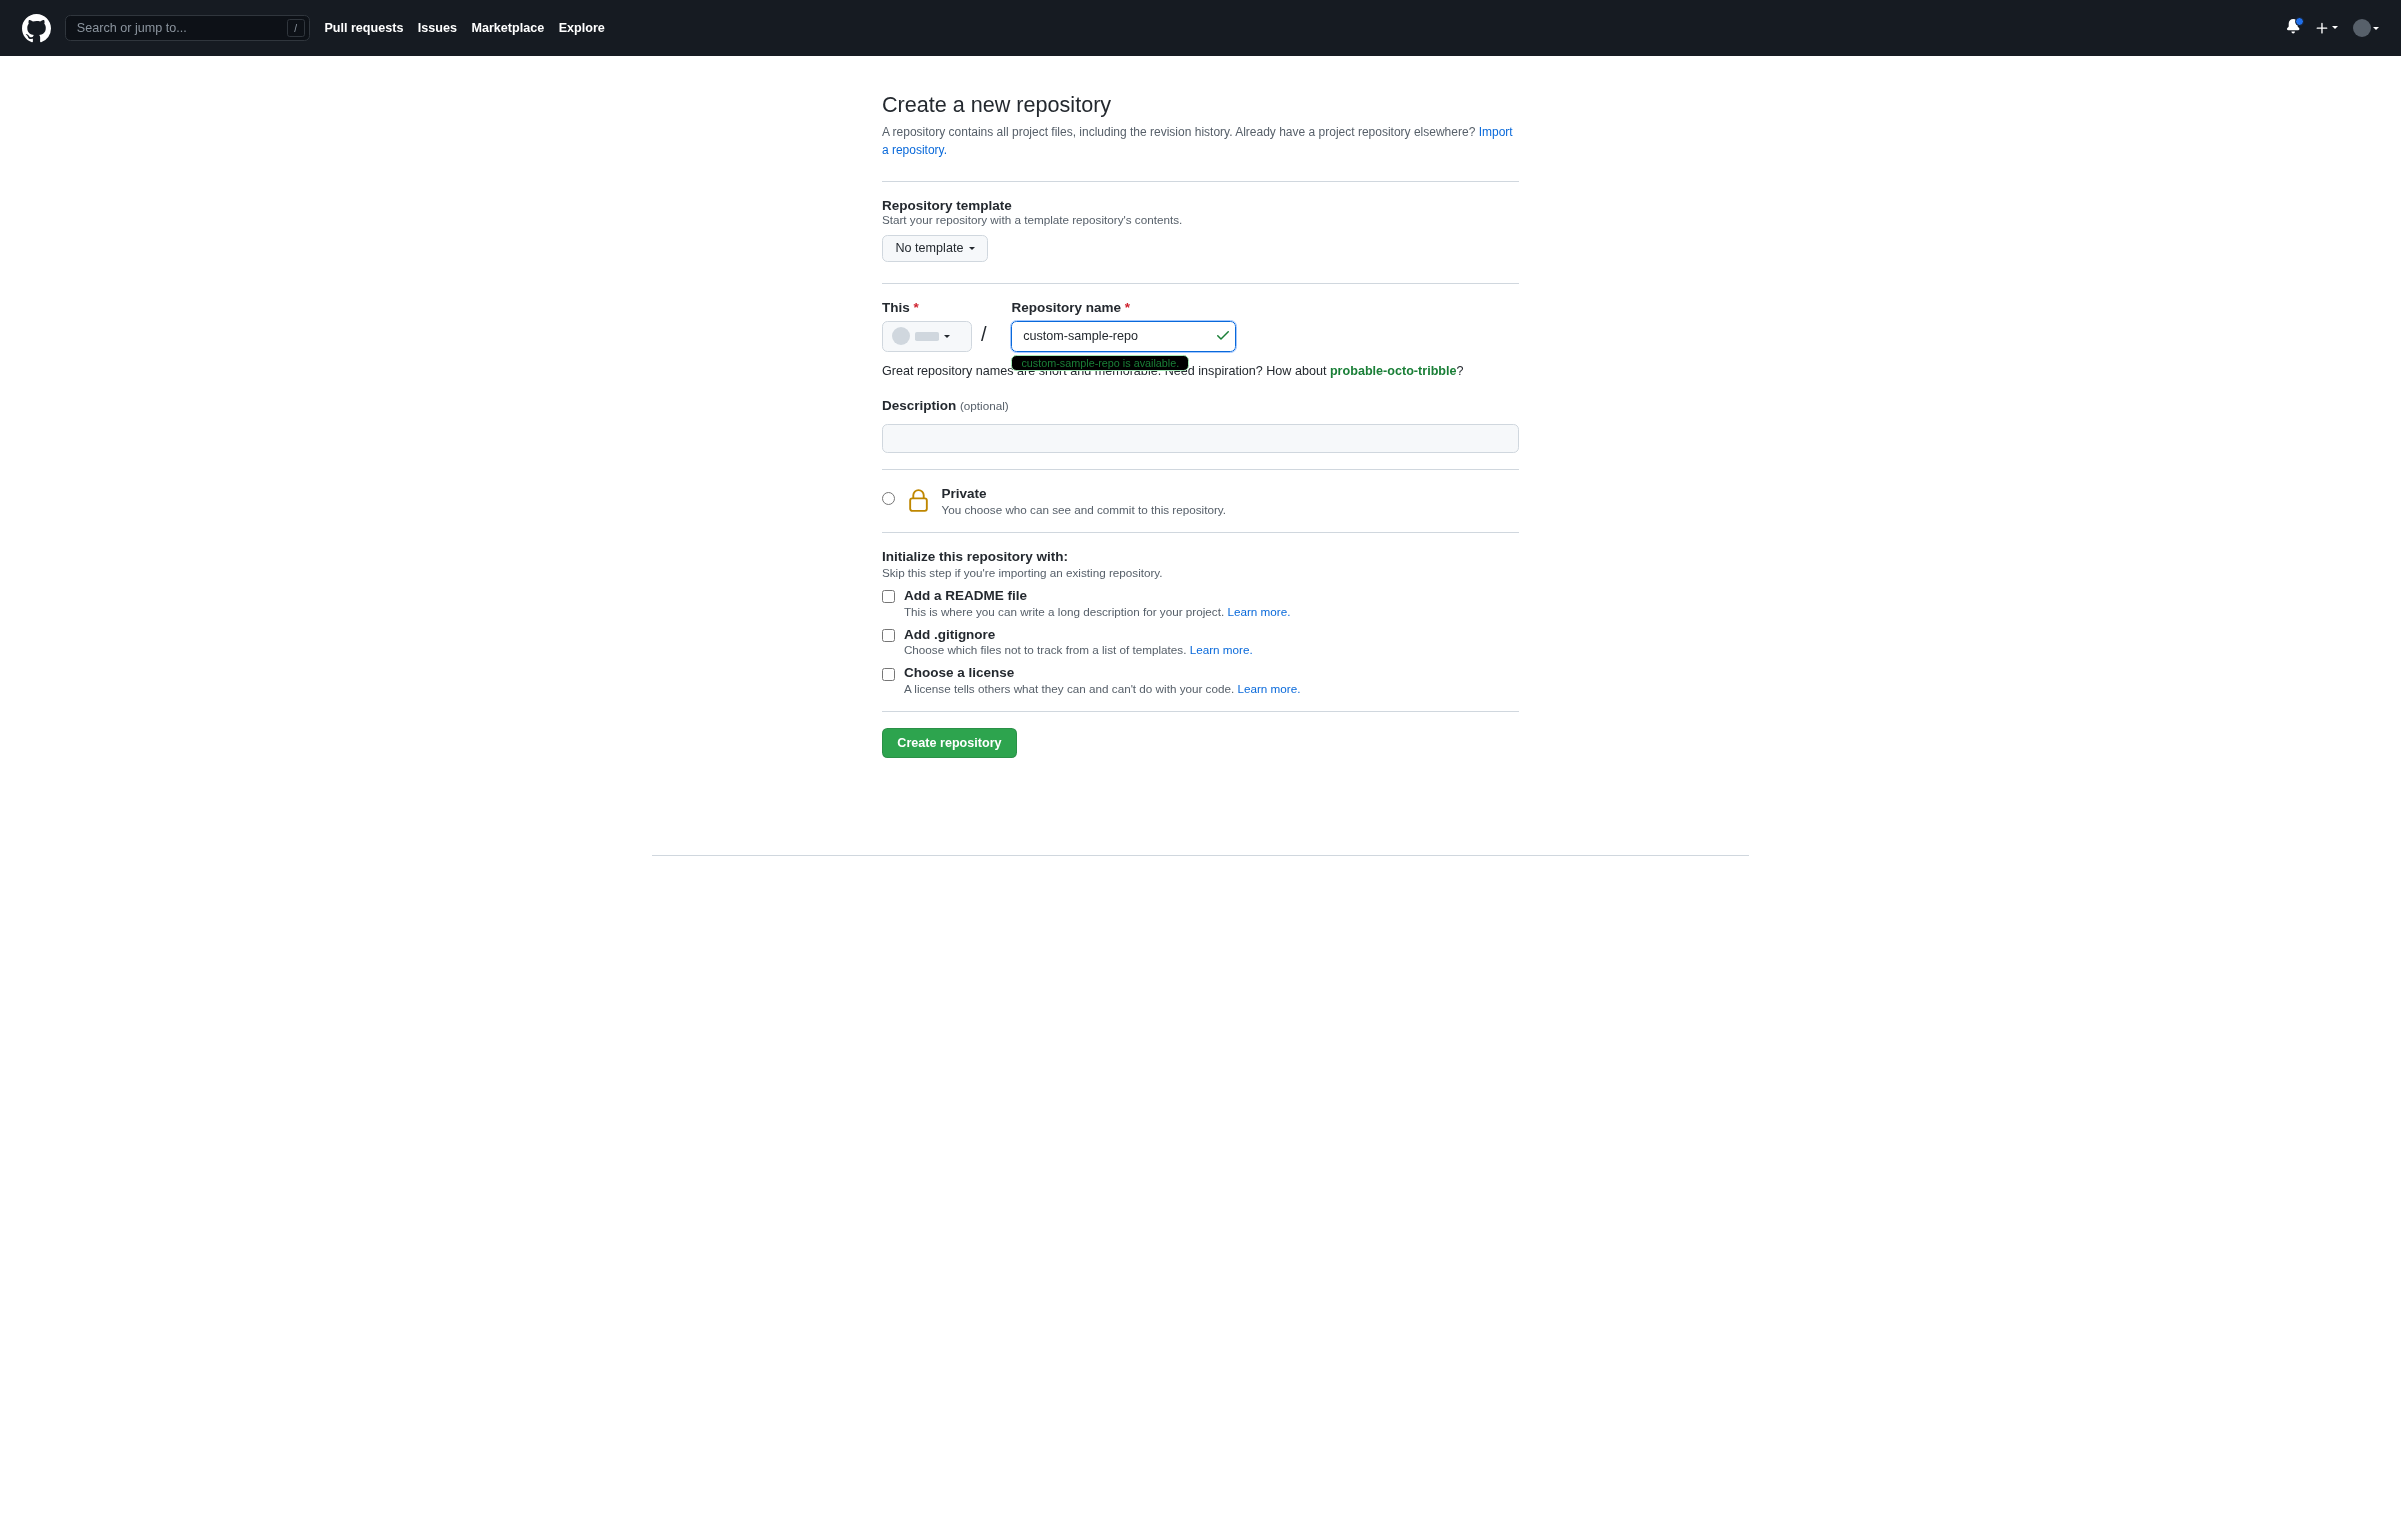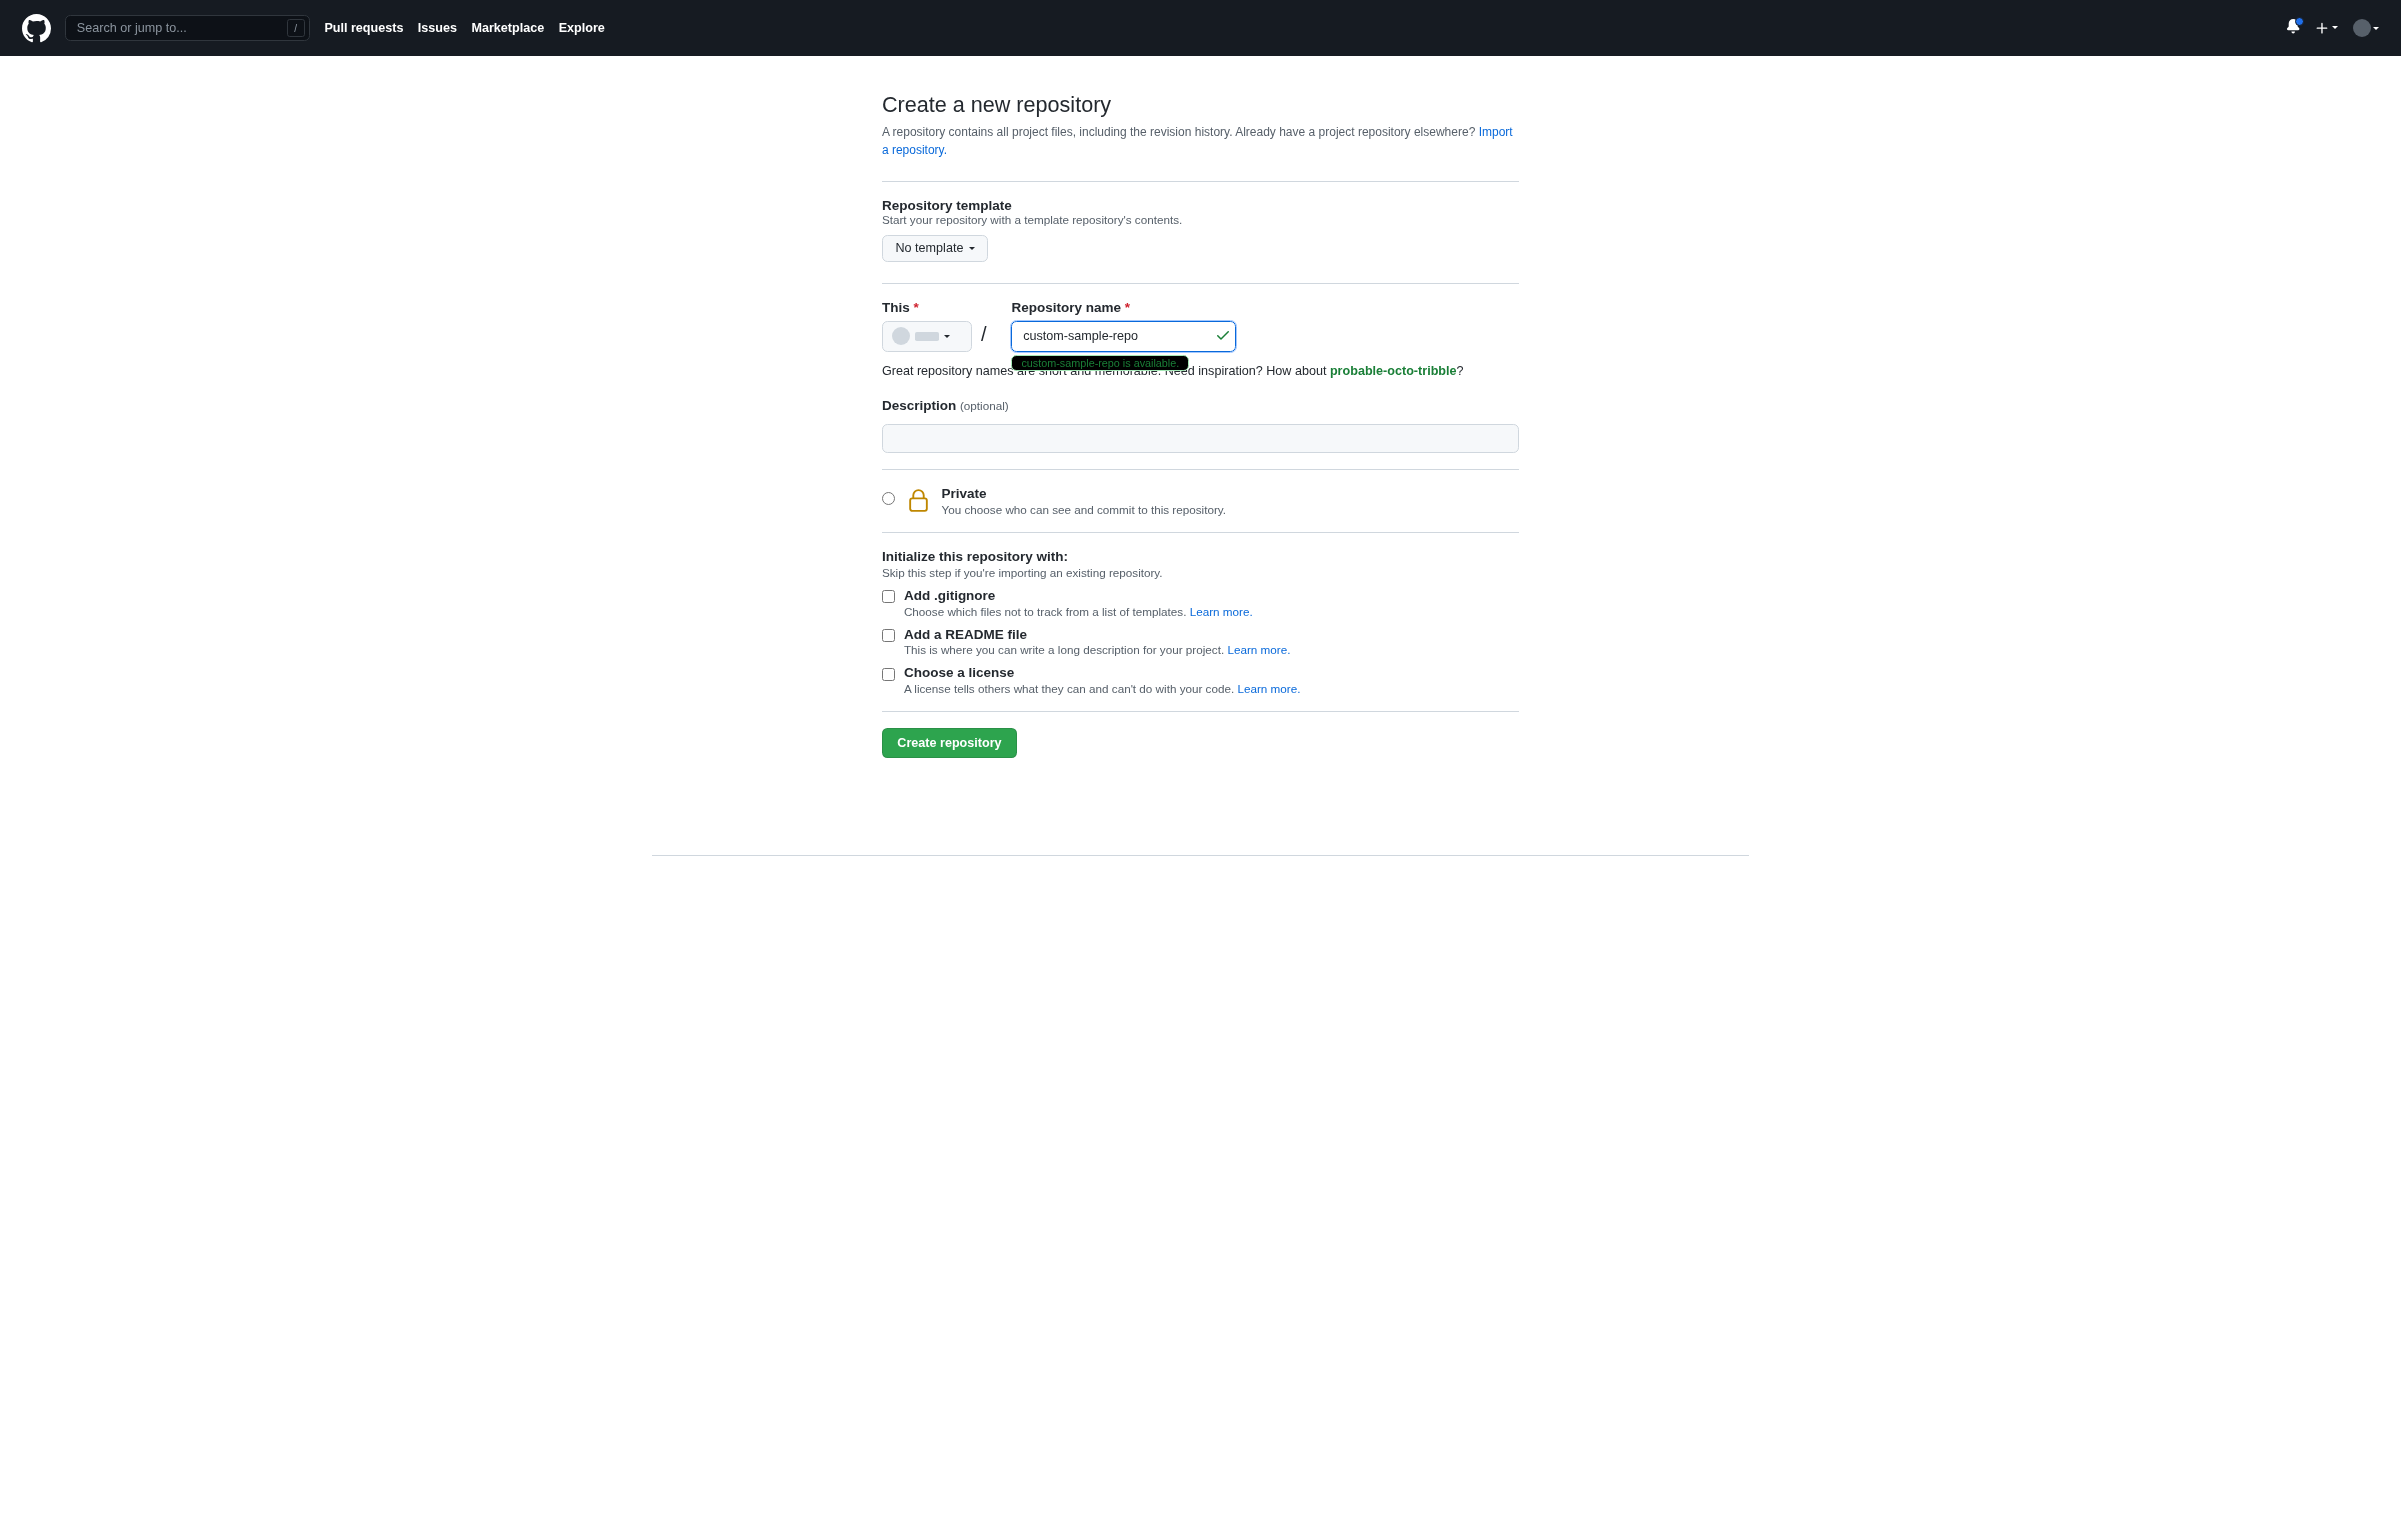--- a/index.html
+++ b/index.html
@@ -352,34 +352,34 @@
 
   <hr class="rule thin">
 
   
   <div class="section-title">Initialize this repository with:</div>
   <div class="muted" style="margin-top:1.8px;">Skip this step if you're importing an existing repository.</div>
 
   <div class="init-row">
     <input type="checkbox" style="">
     <div class="init-text">
+      <div class="title">Add a README file</div>
+      <div class="desc">
+        <span>This is where you can write a long description for your project. </span>
+        <a class="link">Learn more.</a>
+      </div>
+    </div>
+  </div>
+
+  <div class="init-row">
+    <input type="checkbox" style="">
+    <div class="init-text">
       <div class="title">Add .gitignore</div>
       <div class="desc">
         <span>Choose which files not to track from a list of templates. </span>
-        <a class="link">Learn more.</a>
-      </div>
-    </div>
-  </div>
-
-  <div class="init-row">
-    <input type="checkbox" style="">
-    <div class="init-text">
-      <div class="title">Add a README file</div>
-      <div class="desc">
-        <span>This is where you can write a long description for your project. </span>
         <a class="link">Learn more.</a>
       </div>
     </div>
   </div>
 
   <div class="init-row">
     <input type="checkbox" style="">
     <div class="init-text">
       <div class="title">Choose a license</div>
       <div class="desc">

